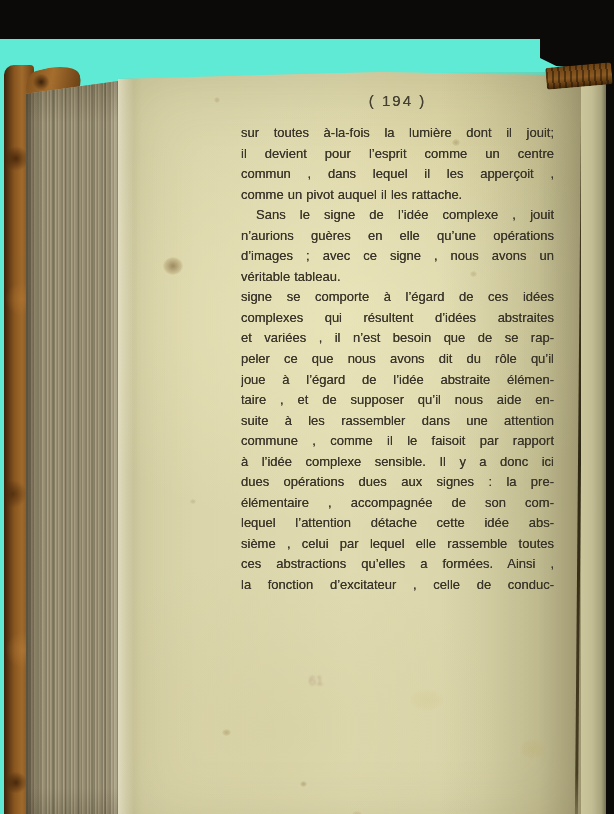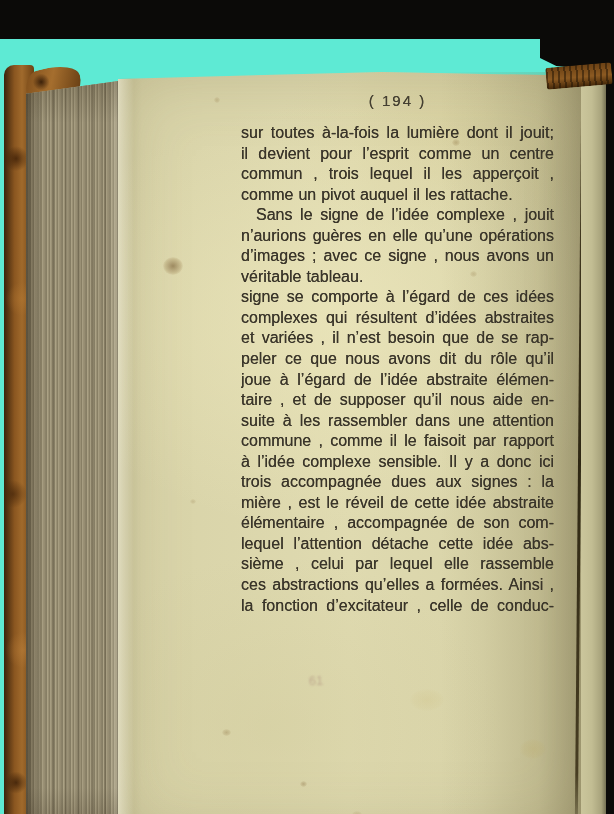--- a/index.html
+++ b/index.html
@@ -110,21 +110,21 @@
   
   .spot{position:absolute;border-radius:50%;pointer-events:none;}
   
   .page-number{
     position:absolute;left:241px;top:53px;width:313px;
     text-align:center;font-size:15px;letter-spacing:2px;
     color:#454032;text-shadow:0 0 .6px rgba(64,58,42,.85);
   }
   .text-block{
     position:absolute;left:241px;top:84px;width:313px;
-    font-size:16px;color:#3a352a;
+    font-size:13px;color:#3a352a;
     text-shadow:0 0 .6px rgba(58,53,40,.9);
   }
   .text-block .line{
     height:20.55px;line-height:20.55px;overflow:hidden;
     text-align:justify;text-align-last:justify;
     word-spacing:.5px;
   }
   .text-block .line.end{text-align-last:left;}
   .text-block .line.indent{text-indent:15px;}
   .ghost-mark{
@@ -165,37 +165,36 @@
       <div class="spot" style="left: 190px; top: 460px; width: 6px; height: 5px; background: radial-gradient(rgba(120, 90, 45, 0.2) 0%, rgba(140, 110, 60, 0.1) 55%, rgba(0, 0, 0, 0) 75%);"></div>
       <div class="spot" style="left: 352px; top: 772px; width: 10px; height: 7px; background: radial-gradient(rgba(140, 110, 60, 0.2) 0%, rgba(150, 120, 70, 0.1) 55%, rgba(0, 0, 0, 0) 75%);"></div>
       <div class="spot" style="left: 410px; top: 650px; width: 34px; height: 22px; background: radial-gradient(rgba(200, 180, 110, 0.18) 0%, rgba(200, 180, 110, 0.08) 55%, rgba(0, 0, 0, 0) 75%);"></div>
     </div>
 
   <div class="page-number">( 194 )</div>
 
   <div class="text-block">
       <div class="line">sur toutes à-la-fois la lumière dont il jouit;</div>
       <div class="line">il devient pour l’esprit comme un centre</div>
-      <div class="line">commun , trois lequel il les apperçoit ,</div>
+      <div class="line">commun , dans lequel il les apperçoit ,</div>
       <div class="line end">comme un pivot auquel il les rattache.</div>
       <div class="line indent">Sans le signe de l’idée complexe , jouit</div>
       <div class="line">n’aurions guères en elle qu’une opérations</div>
       <div class="line">d’images ; avec ce signe , nous avons un</div>
       <div class="line end">véritable tableau.</div>
       <div class="line">signe se comporte à l’égard de ces idées</div>
       <div class="line">complexes qui résultent d’idées abstraites</div>
       <div class="line">et variées , il n’est besoin que de se rap-</div>
       <div class="line">peler ce que nous avons dit du rôle qu’il</div>
       <div class="line">joue à l’égard de l’idée abstraite élémen-</div>
       <div class="line">taire , et de supposer qu’il nous aide en-</div>
       <div class="line">suite à les rassembler dans une attention</div>
       <div class="line">commune , comme il le faisoit par rapport</div>
       <div class="line">à l’idée complexe sensible. Il y a donc ici</div>
-      <div class="line">trois accompagnée dues aux signes : la pre-</div>
-      <div class="line">mière , est le réveil de cette idée abstraite</div>
+      <div class="line">dues opérations dues aux signes : la pre-</div>
       <div class="line">élémentaire , accompagnée de son com-</div>
       <div class="line">lequel l’attention détache cette idée abs-</div>
       <div class="line">sième , celui par lequel elle rassemble toutes</div>
       <div class="line">ces abstractions qu’elles a formées. Ainsi ,</div>
       <div class="line">la fonction d’excitateur , celle de conduc-</div>
     </div>
 
   <div class="ghost-mark">61</div>
 </div>
 

